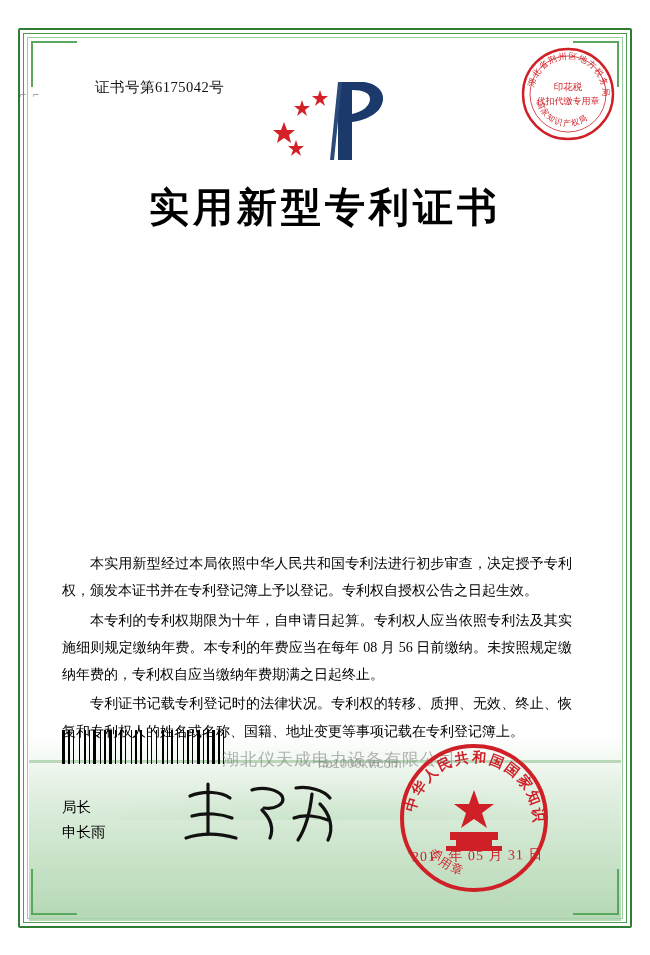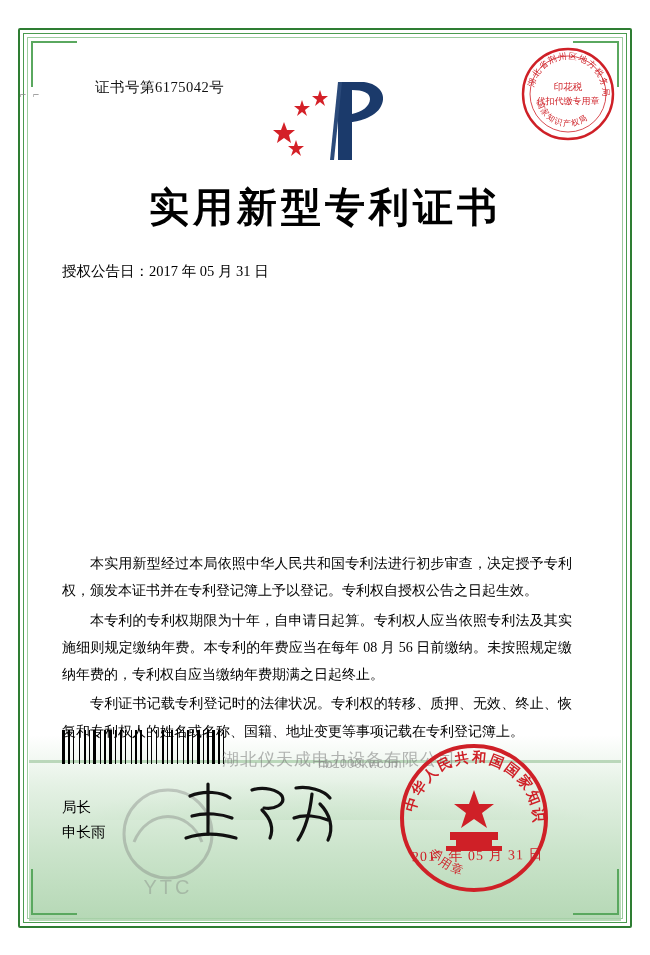--- a/index.html
+++ b/index.html
@@ -269,42 +269,32 @@
         <textPath href="#arcBot" startOffset="8%">国家知识产权局</textPath>
       </text>
       <text x="48" y="44" text-anchor="middle" font-size="9.5" fill="#cf2027" font-family="DejaVu Serif, serif">印花税</text>
       <text x="48" y="58" text-anchor="middle" font-size="9" fill="#cf2027" font-family="DejaVu Serif, serif">代扣代缴专用章</text>
     </svg>
   </div>
 
   <div class="doc-title">实用新型专利证书</div>
 
   <div class="fields">
-    <div class="field-row">
-      <span class="field-label">授权公告日：</span><span class="field-value">2017 年 05 月 31 日</span>
-    </div>
   </div>
 
   <div class="body-text">
     <p>本实用新型经过本局依照中华人民共和国专利法进行初步审查，决定授予专利权，颁发本证书并在专利登记簿上予以登记。专利权自授权公告之日起生效。</p>
     <p>本专利的专利权期限为十年，自申请日起算。专利权人应当依照专利法及其实施细则规定缴纳年费。本专利的年费应当在每年 08 月 56 日前缴纳。未按照规定缴纳年费的，专利权自应当缴纳年费期满之日起终止。</p>
     <p>专利证书记载专利登记时的法律状况。专利权的转移、质押、无效、终止、恢复和专利权人的姓名或名称、国籍、地址变更等事项记载在专利登记簿上。</p>
   </div>
 
   <div class="barcode" id="barcode"><i style="width:3px"></i><i style="width:1px;background:transparent"></i><i style="width:2px"></i><i style="width:1px;background:transparent"></i><i style="width:1px"></i><i style="width:3px;background:transparent"></i><i style="width:1px"></i><i style="width:2px;background:transparent"></i><i style="width:2px"></i><i style="width:1px;background:transparent"></i><i style="width:1px"></i><i style="width:1px;background:transparent"></i><i style="width:3px"></i><i style="width:2px;background:transparent"></i><i style="width:1px"></i><i style="width:1px;background:transparent"></i><i style="width:2px"></i><i style="width:1px;background:transparent"></i><i style="width:3px"></i><i style="width:1px;background:transparent"></i><i style="width:1px"></i><i style="width:2px;background:transparent"></i><i style="width:2px"></i><i style="width:1px;background:transparent"></i><i style="width:1px"></i><i style="width:3px;background:transparent"></i><i style="width:1px"></i><i style="width:1px;background:transparent"></i><i style="width:2px"></i><i style="width:1px;background:transparent"></i><i style="width:2px"></i><i style="width:3px;background:transparent"></i><i style="width:1px"></i><i style="width:1px;background:transparent"></i><i style="width:1px"></i><i style="width:2px;background:transparent"></i><i style="width:1px"></i><i style="width:3px;background:transparent"></i><i style="width:2px"></i><i style="width:1px;background:transparent"></i><i style="width:1px"></i><i style="width:1px;background:transparent"></i><i style="width:2px"></i><i style="width:2px;background:transparent"></i><i style="width:1px"></i><i style="width:3px;background:transparent"></i><i style="width:1px"></i><i style="width:1px;background:transparent"></i><i style="width:2px"></i><i style="width:1px;background:transparent"></i><i style="width:1px"></i><i style="width:2px;background:transparent"></i><i style="width:3px"></i><i style="width:1px;background:transparent"></i><i style="width:1px"></i><i style="width:1px;background:transparent"></i><i style="width:2px"></i><i style="width:1px;background:transparent"></i><i style="width:3px"></i><i style="width:1px;background:transparent"></i><i style="width:2px"></i><i style="width:1px;background:transparent"></i><i style="width:1px"></i><i style="width:2px;background:transparent"></i></div>
 
   <div class="wm-text">湖北仪天成电力设备有限公司</div>
   <div class="wm-url">hb1000kv.com</div>
-  <div class="wm-ytc">
-    <svg viewBox="0 0 120 120" width="120" height="120">
-      <circle cx="60" cy="52" r="44" fill="none" stroke="#777" stroke-width="3"></circle>
-      <path d="M26 60 C40 26 80 26 94 60" fill="none" stroke="#777" stroke-width="3"></path>
-      <text x="60" y="112" text-anchor="middle" font-size="20" fill="#777" font-family="Liberation Sans, sans-serif" letter-spacing="3">YTC</text>
-    </svg>
-  </div>
 
   <div class="seal-round">
     <svg viewBox="0 0 152 152" width="152" height="152">
       <circle cx="76" cy="76" r="72" fill="none" stroke="#cf2027" stroke-width="4"></circle>
       <defs>
         <path id="sealArcTop" d="M 16 80 A 60 60 0 0 1 136 80"></path>
         <path id="sealArcBot" d="M 20 78 A 56 56 0 0 0 132 78"></path>
       </defs>
       <text font-size="14" fill="#cf2027" font-family="DejaVu Serif, serif" letter-spacing="2.5" font-weight="bold">
         <textPath href="#sealArcTop" startOffset="5%">中华人民共和国国家知识产权局</textPath>

